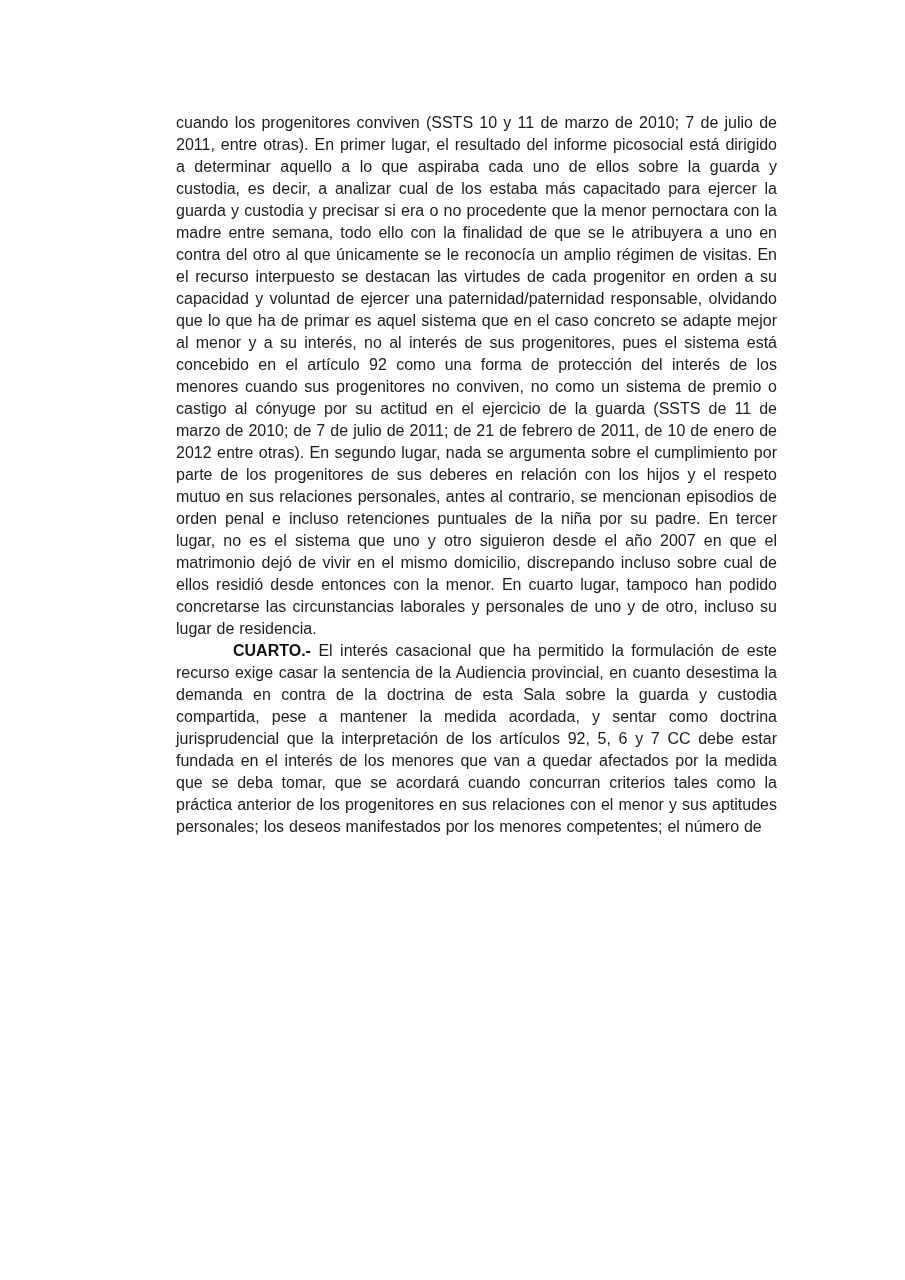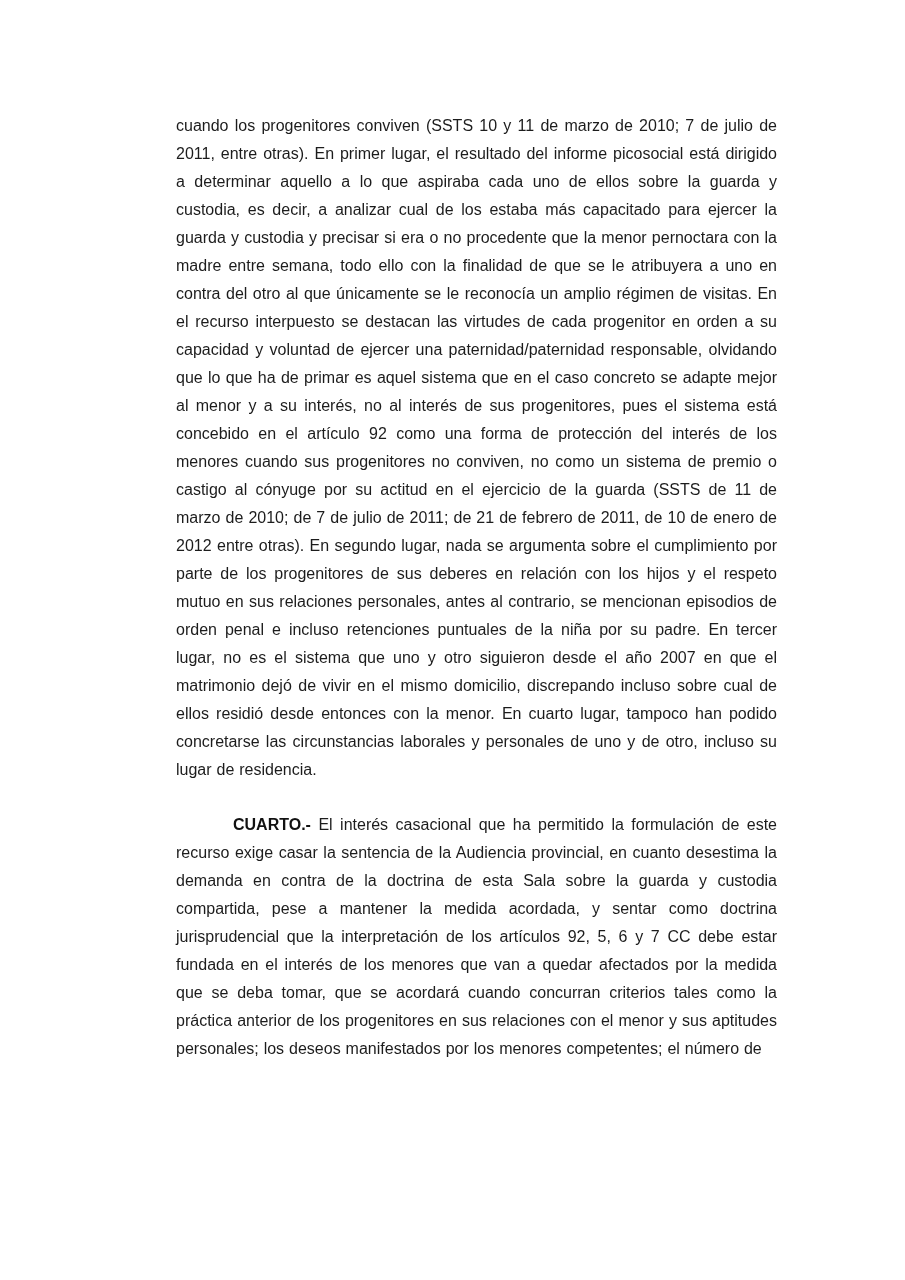--- a/index.html
+++ b/index.html
@@ -17,29 +17,28 @@
     }
     .page {
       position: absolute;
       left: 176px;
       top: 112px;
       width: 601px;
     }
     .para {
       margin: 0;
       font-size: 16px;
-      line-height: 28px;
+      line-height: 22px;
       text-align: justify;
       text-justify: inter-word;
       color: #1c1c1c;
       word-spacing: 0.5px;
     }
     .para.indent-first {
       text-indent: 57px;
-      margin-top: 27px;
     }
     .para strong {
       font-weight: bold;
       color: #111111;
     }
   </style>
 </head>
 <body>
 
 <div class="page">

